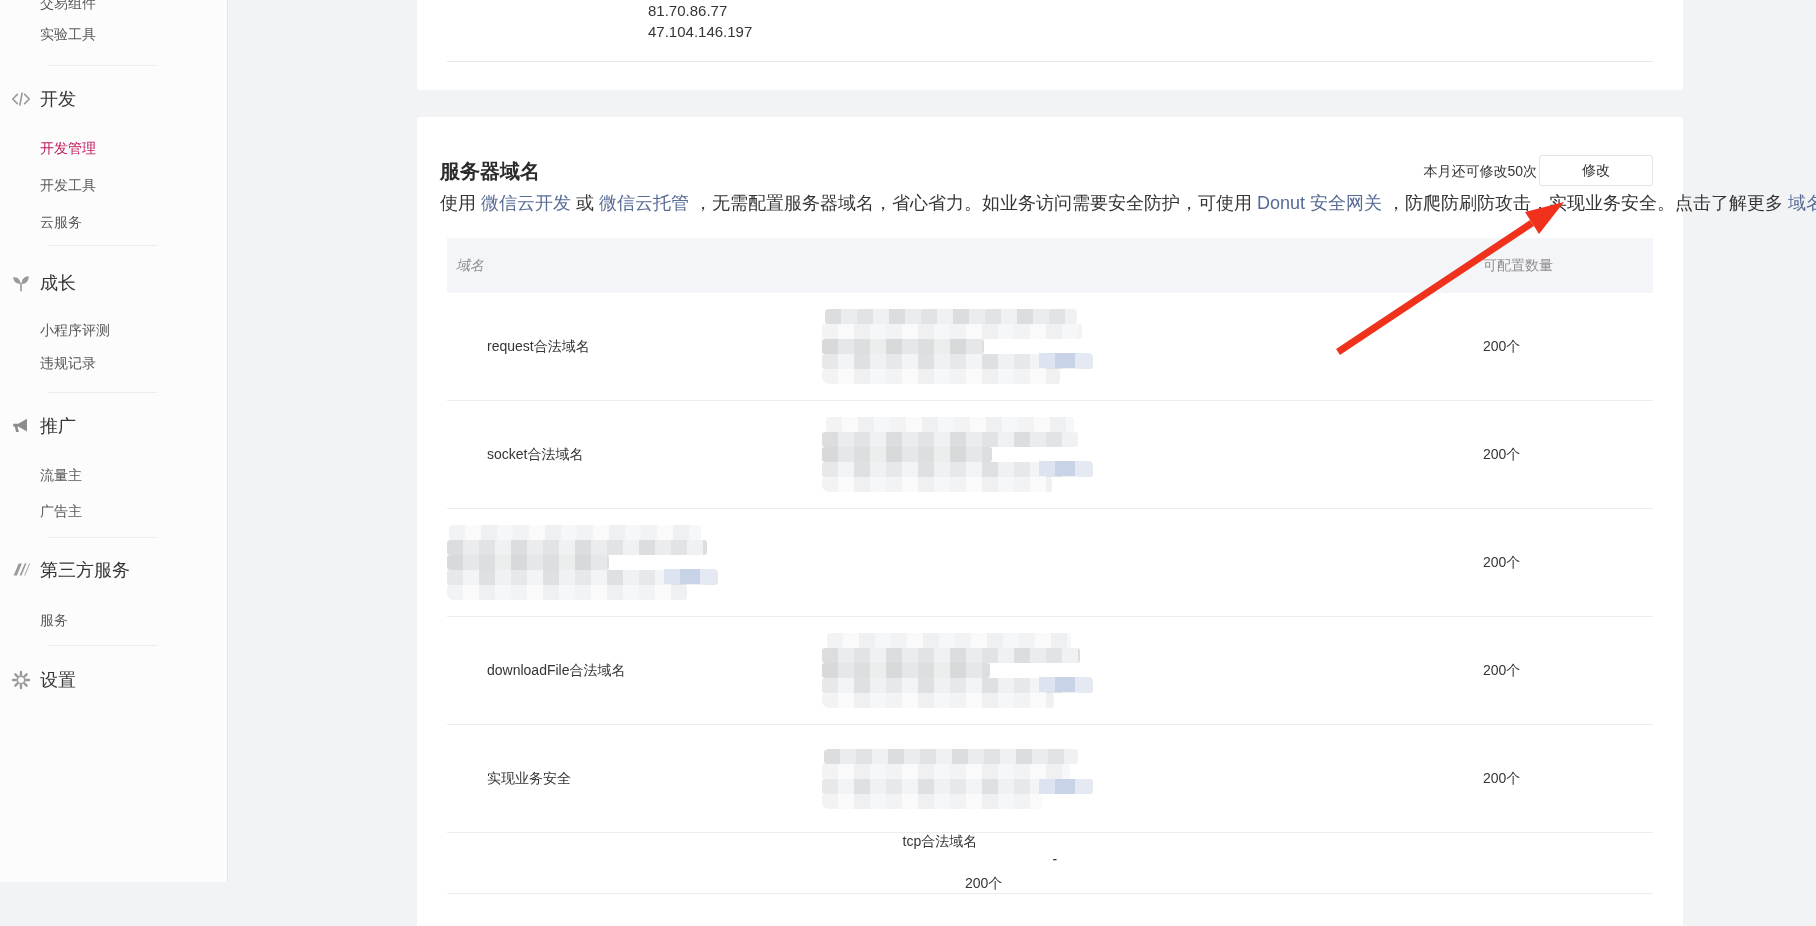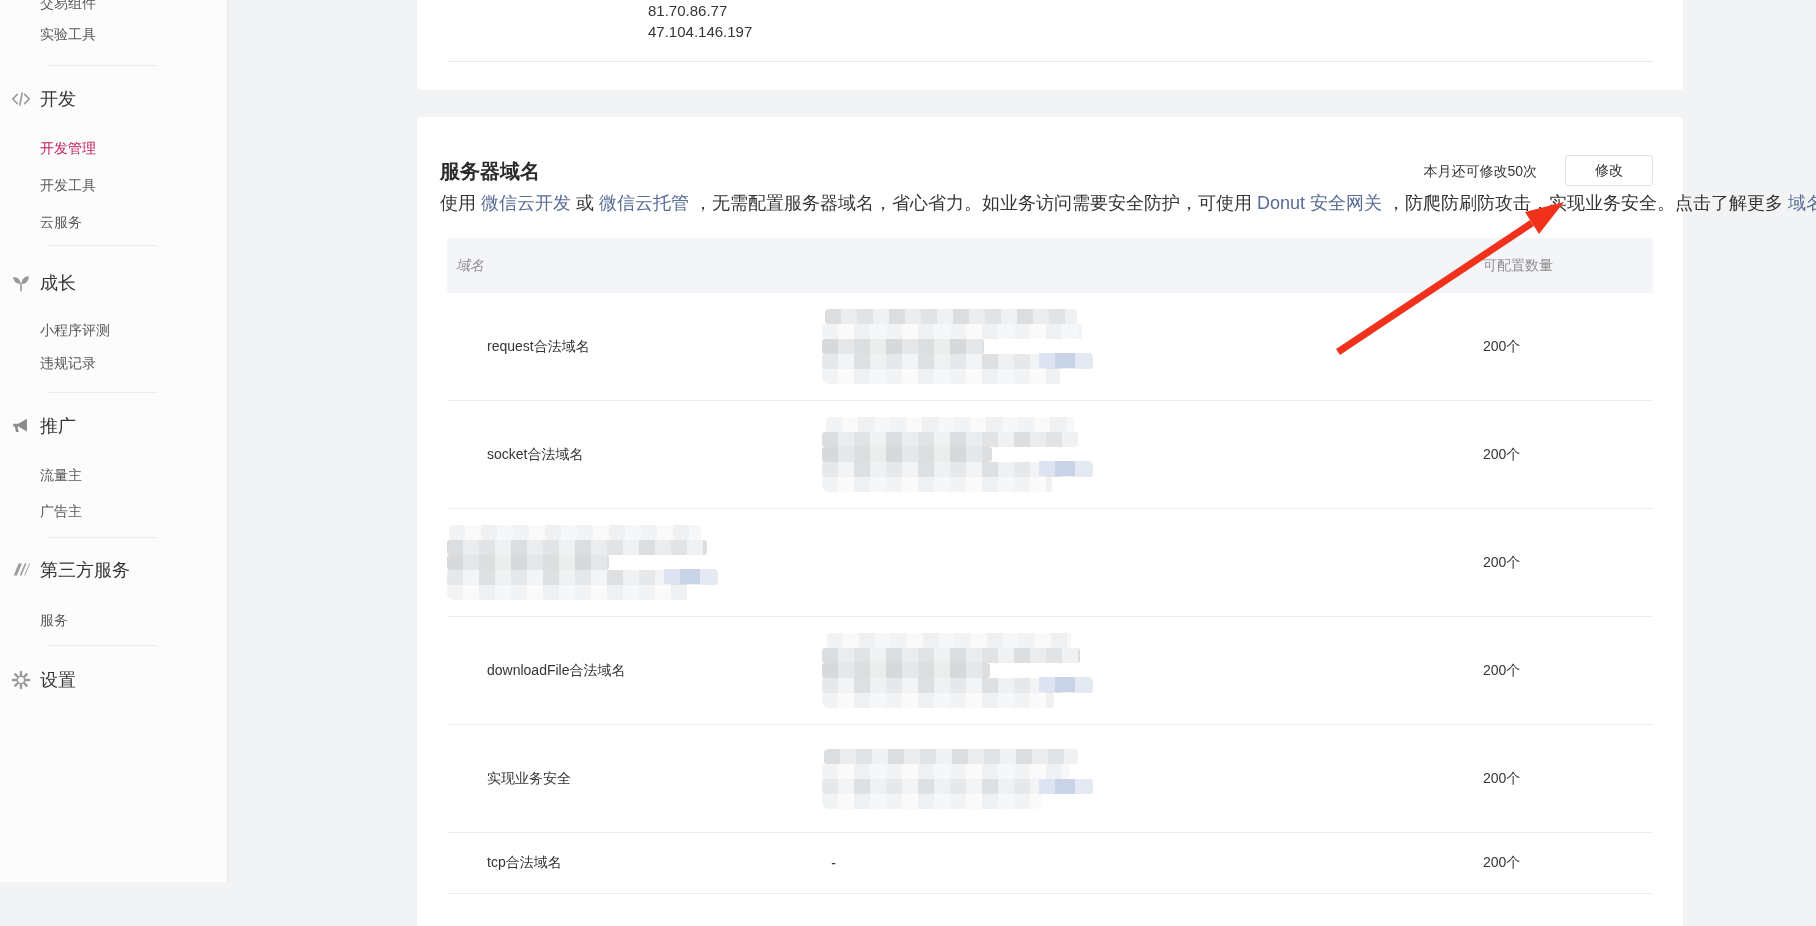--- a/index.html
+++ b/index.html
@@ -22,38 +22,38 @@
   
   .card { position:absolute; left:417px; width:1266px; background:#fff; border-radius:4px; }
   .card-top { top:-24px; height:114px; }
   .ip-block { position:absolute; left:231px; top:24px; }
   .ip-line { font-size:15px; color:#353535; line-height:21px; }
   .hline { position:absolute; left:30px; width:1206px; border-top:1px solid #e8e8eb; }
   .card-main { top:117px; height:860px; }
 
   .sd-title { position:absolute; left:23px; top:41px; font-size:20px; color:#2b2b2b; }
   .sd-quota { position:absolute; right:146px; top:46px; font-size:14px; color:#353535; }
-  .btn-modify { position:absolute; right:30px; top:38px; width:88px; height:31px;
+  .btn-modify { position:absolute; right:30px; top:38px; width:114px; height:31px;
                 background:#fff; border:1px solid #e2e2e2; border-radius:3px;
                 font-size:14px; color:#2f2f2f; text-align:center; line-height:29px; cursor:pointer; }
   .sd-desc { position:absolute; left:23px; top:76px; font-size:18px; color:#353535;
              line-height:20px; white-space:nowrap; }
   .lnk { color:#576b95; cursor:pointer; }
 
   
   .tbl { position:absolute; left:30px; top:121px; width:1206px; }
   .thead { display:flex; align-items:center; height:55px; background:#f4f5f8;
            font-size:14px; color:#8f8f8f; }
   .trow { display:flex; align-items:center; border-bottom:1px solid #ebedf0;
           font-size:14px; color:#353535; }
   .c1 { width:375px; padding-left:40px; }
   .c2 { flex:1; padding-left:9px; position:relative;font-style:italic; }
   .c3 { width:170px; text-align:left; padding-right:14px; }
   .r-tall { height:108px; }
-  .r-short { height:61px; }
+  .r-short { height:61px;flex-direction:column; }
   .r-clip { height:80px; border-bottom:none; }
 
   
   .mz { position:relative; margin-left:-9px; width:271px; border-radius:7px; overflow:hidden; }
   .mz .b { height:15px; border-radius:3px; }
   .bA { background-image:repeating-linear-gradient(90deg,#dcdddf 0 16px,#ebeced 16px 32px,#e2e3e5 32px 48px,#f0f1f2 48px 64px); }
   .bB { background-image:repeating-linear-gradient(90deg,#f2f3f4 0 16px,#fafafb 16px 32px,#eef0f1 32px 48px,#f6f7f8 48px 64px); }
   .bC { background-image:repeating-linear-gradient(90deg,#d8d9db 0 16px,#e6e7e9 16px 32px,#dddee0 32px 48px,#eceded 48px 64px); }
   .bD { background-image:repeating-linear-gradient(90deg,#e7e8ea 0 16px,#f3f4f5 16px 32px,#dfe0e2 32px 48px,#f0f1f2 48px 64px); }
   .mz .blue { position:absolute; right:2px; bottom:16px; width:52px; height:15px;

